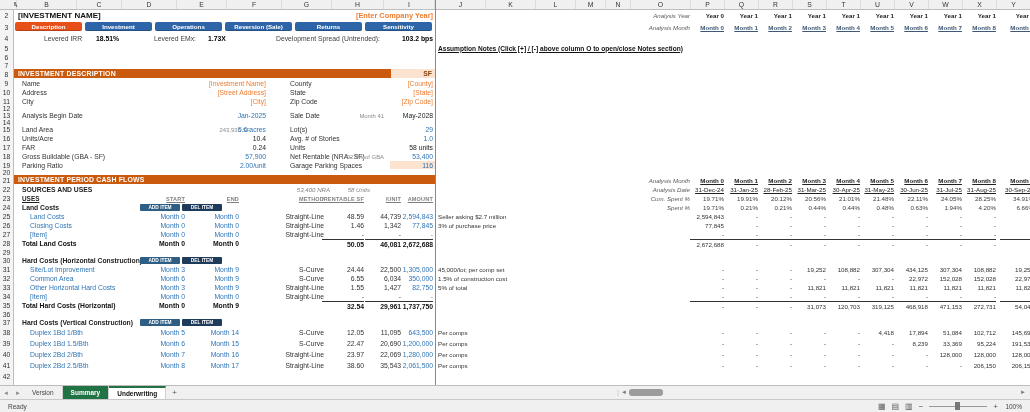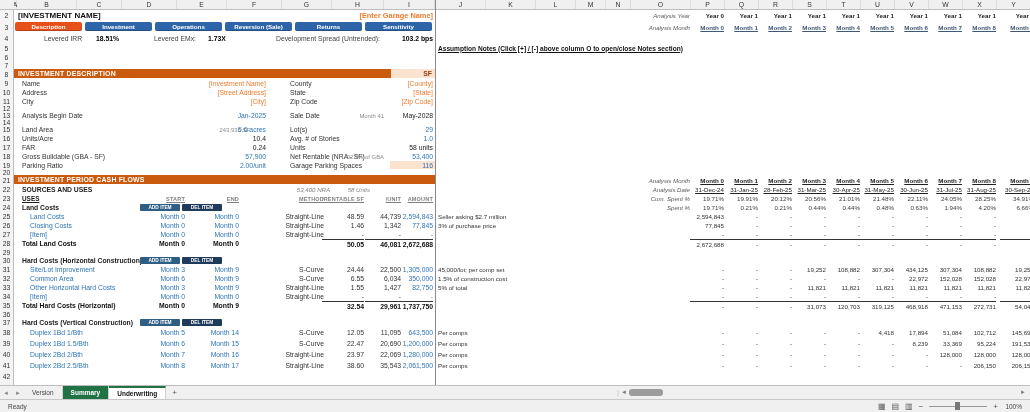--- a/index.html
+++ b/index.html
@@ -169,21 +169,21 @@
     <span class="c rnum" style="top: 317px; height: 11px;">38</span>
     <span class="c rnum" style="top: 328px; height: 11px;">39</span>
     <span class="c rnum" style="top: 339px; height: 11px;">40</span>
     <span class="c rnum" style="top: 350px; height: 11px;">41</span>
     <span class="c rnum" style="top: 361px; height: 11px;">42</span>
     <span class="c rnum" style="top: 372px; height: 11px;">43</span>
   </div>
 <div id="lp">
     <div class="xrow" style="top: 0px; height: 11px;">
       <span class="c ttl" style="left: 4px;">[INVESTMENT NAME]</span>
-      <span class="c comp ra" style="right: 2px; width: 130px;">[Enter Garage Name]</span>
+      <span class="c comp ra" style="right: 2px; width: 130px;">[Enter Company Year]</span>
     </div>
     <div class="xrow" style="top: 11px; height: 12px;">
       <div class="navbtn acc" style="left: 1px; width: 67px;">Description</div>
       <div class="navbtn" style="left: 71px; width: 67px;">Investment</div>
       <div class="navbtn" style="left: 141px; width: 67px;">Operations</div>
       <div class="navbtn" style="left: 211px; width: 67px;">Reversion (Sale)</div>
       <div class="navbtn" style="left: 281px; width: 67px;">Returns</div>
       <div class="navbtn" style="left: 351px; width: 67px;">Sensitivity</div>
     </div>
     <div class="xrow" style="top: 23px; height: 10px;">

